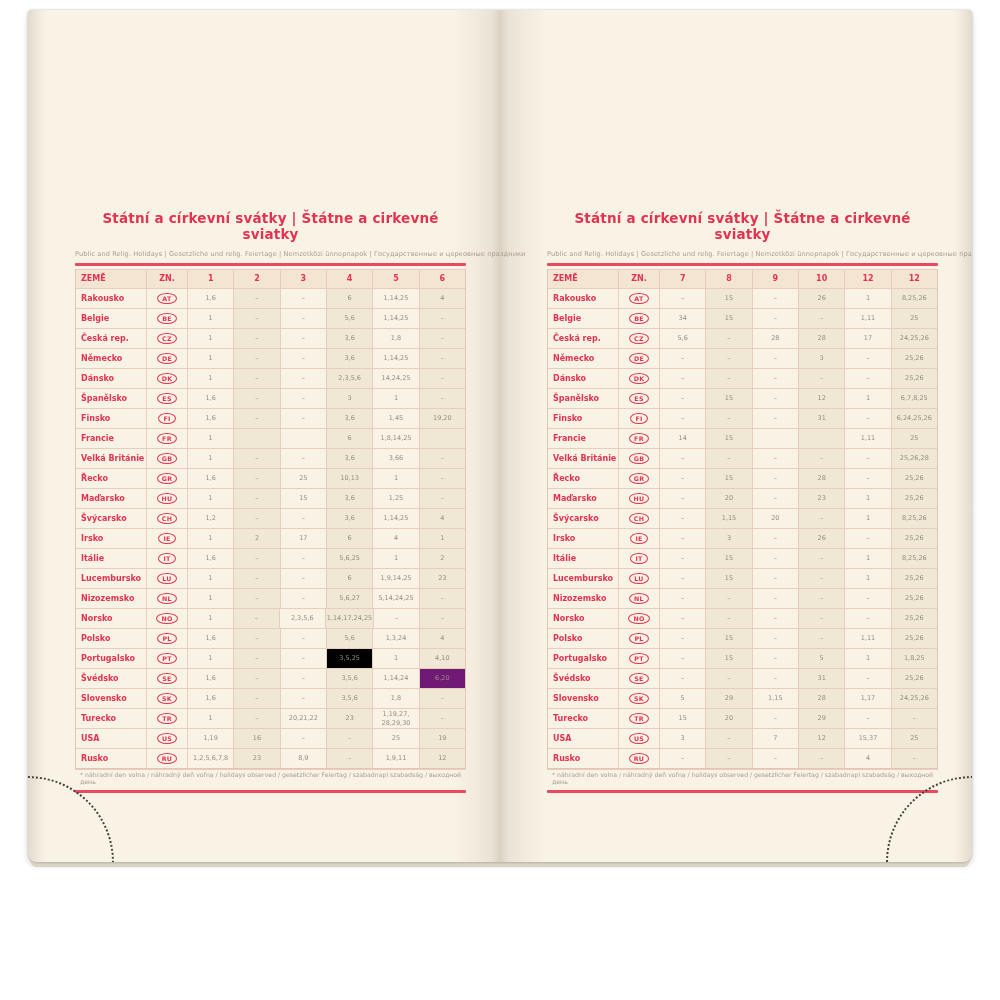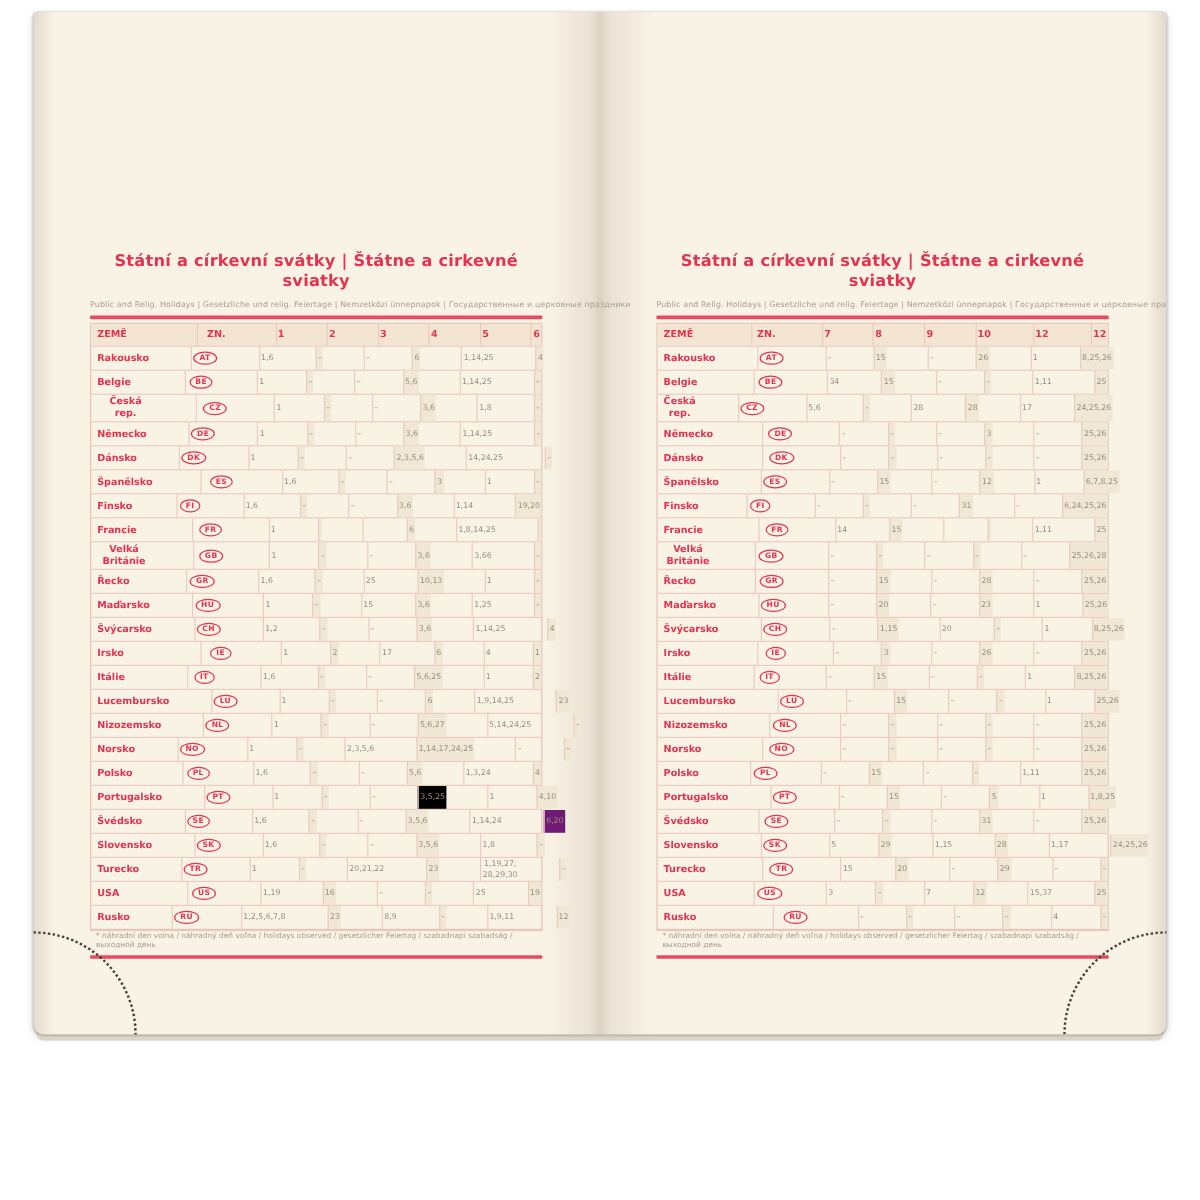--- a/index.html
+++ b/index.html
@@ -20,34 +20,34 @@
     position:absolute; top:0; left:50%; width:90px; height:100%;
     transform:translateX(-50%);
     background:linear-gradient(90deg, rgba(110,90,70,0) 0%, rgba(110,90,70,.10) 40%, rgba(110,90,70,.22) 50%, rgba(110,90,70,.10) 60%, rgba(110,90,70,0) 100%);
     pointer-events:none;
   }
   .edge-shade-l { position:absolute; left:0; top:0; width:18px; height:100%;
     background:linear-gradient(90deg, rgba(90,70,50,.14), rgba(90,70,50,0)); pointer-events:none;}
   .edge-shade-r { position:absolute; right:0; top:0; width:18px; height:100%;
     background:linear-gradient(270deg, rgba(90,70,50,.14), rgba(90,70,50,0)); pointer-events:none;}
 
-  .page-inner { position:absolute; left:47px; right:48px; top:0; }
+  .page-inner { position:absolute; left:47px; right:34px; top:0; }
 
   .page-title {
     margin-top:200px; text-align:center;
     font-size:13.5px; font-weight:bold; letter-spacing:.2px;
   }
   .page-subtitle {
     margin-top:8px; text-align:center;
     font-size:6.6px; color:#a99d8d; letter-spacing:.1px; white-space:nowrap;
   }
   .red-bar { margin-top:5px; height:3px; border-radius:1px; }
 
   .grid { margin-top:3px; border:1px solid #e4c4b6; border-top:none; }
-  .g-row { display:flex; border-top:1px solid #e8ccbd; min-height:20px;gap:34px; }
+  .g-row { display:flex; border-top:1px solid #e8ccbd; min-height:20px; }
   .g-row.header { min-height:19px; }
   .cell { border-left:1px solid #e8ccbd; display:flex; align-items:center; justify-content:center;
           font-size:6.5px; color:#978d7f; text-align:center; line-height:1.25; padding:1px 1px; }
   .cell:first-child { border-left:none; }
   .c-country { width:70px; justify-content:flex-start; padding-left:5px;
                font-size:8px; font-weight:bold; }
   .c-code    { width:41px; }
   .c-data    { flex:1 1 0; }
   .header .cell { font-weight:bold; font-size:8px; }
   .header .c-country { font-size:8px; }
@@ -165,21 +165,21 @@
           </div>
           <div class="g-row">
             <div class="cell c-country" style="color: rgb(226, 52, 80);">Finsko</div>
             <div class="cell c-code">
               <span class="oval" style="color: rgb(226, 52, 80); border-color: rgb(226, 52, 80);">FI</span>
             </div>
             <div class="cell c-data">1,6</div>
             <div class="cell c-data" style="background: rgb(240, 231, 212);">–</div>
             <div class="cell c-data">–</div>
             <div class="cell c-data" style="background: rgb(240, 231, 212);">3,6</div>
-            <div class="cell c-data">1,14</div>
+            <div class="cell c-data">1,45</div>
             <div class="cell c-data" style="background: rgb(240, 231, 212);">19,20</div>
           </div>
           <div class="g-row">
             <div class="cell c-country" style="color: rgb(226, 52, 80);">Francie</div>
             <div class="cell c-code">
               <span class="oval" style="color: rgb(226, 52, 80); border-color: rgb(226, 52, 80);">FR</span>
             </div>
             <div class="cell c-data">1</div>
             <div class="cell c-data" style="background: rgb(240, 231, 212);"></div>
             <div class="cell c-data"></div>

